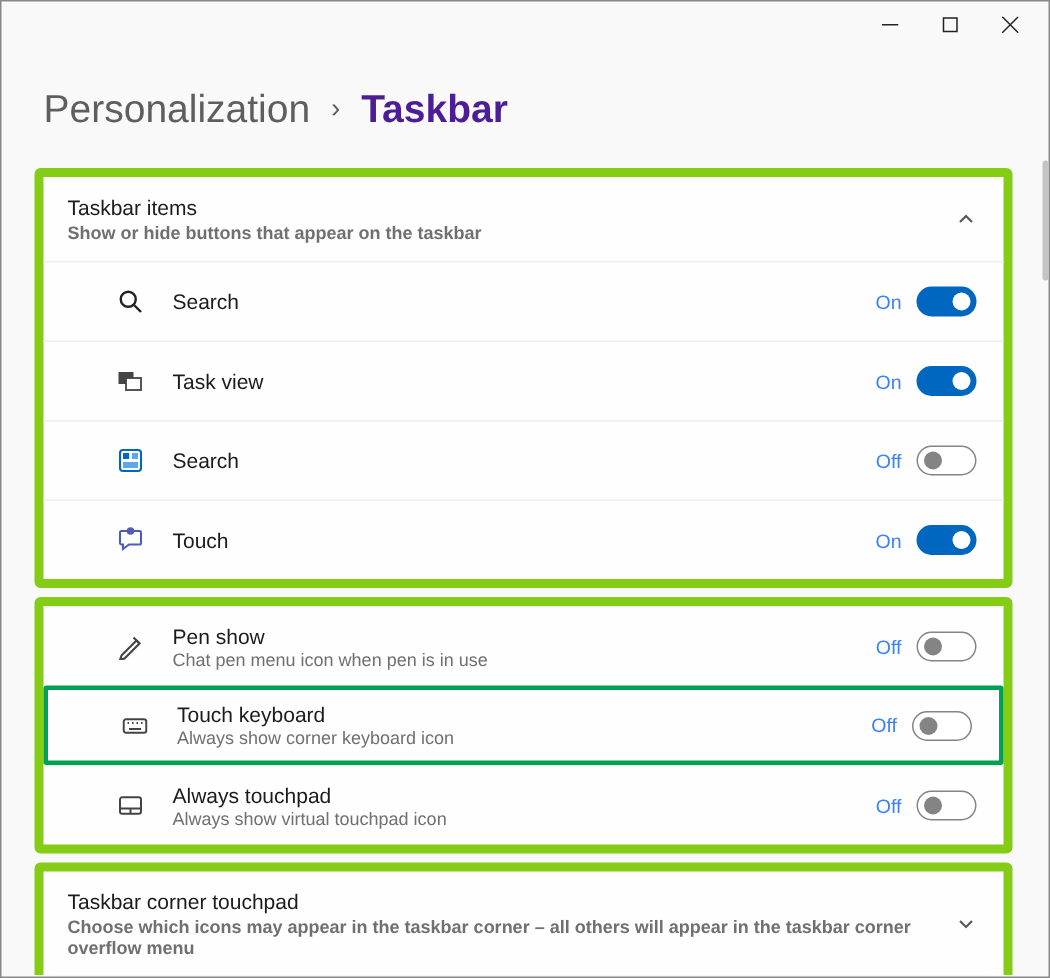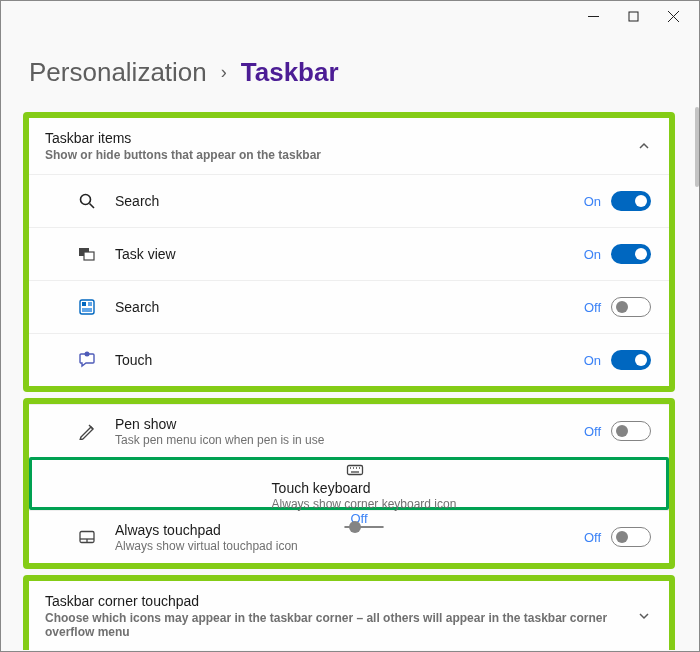--- a/index.html
+++ b/index.html
@@ -26,21 +26,21 @@
   .row .txt { flex: 1; min-width: 0; }
   .row .lbl { font-size: 14px; color: #1b1b1b; }
   .row .sub { font-size: 12px; color: #707070; margin-top: 1px; }
   .row .state { font-size: 13px; color: #3b82f6; margin-right: 10px; }
   .toggle { width: 40px; height: 20px; border-radius: 10px; position: relative; cursor: pointer; }
   .toggle.on { background: #0067c0; }
   .toggle.off { background: #fff; border: 1px solid #848484; }
   .toggle .knob { position: absolute; width: 12px; height: 12px; border-radius: 50%; top: 50%; transform: translateY(-50%); }
   .toggle.on .knob { background: #fff; right: 4px; }
   .toggle.off .knob { background: #848484; left: 4px; }
-  .highlight { border: 3px solid #00a152; border-radius: 2px; flex-direction: column; }
+  .highlight { border: 3px solid #00a152; border-radius: 2px; }
   .vscroll { position: absolute; top: 106px; right: 0; width: 4px; height: 80px; background: #c4c4c4; border-radius: 2px; }
 </style>
 </head>
 <body>
 
 <div class="window">
 
   <div class="titlebar">
     <div class="tb-btn">
       <svg viewBox="0 0 11 11">
@@ -152,21 +152,21 @@
 
       <div class="row">
         <div class="ico">
             <svg viewBox="0 0 18 18" fill="none" stroke="#444" stroke-width="1.4">
               <path d="M3 15 L13 5 l2 2 L5 17 l-3 1 z"></path>
               <path d="M11 3 l4 4"></path>
             </svg>
           </div>
         <div class="txt">
           <div class="lbl">Pen show</div>
-          <div class="sub">Task pen menu icon when pen is in use</div>
+          <div class="sub">Chat pen menu icon when pen is in use</div>
         </div>
         <div class="state">Off</div>
         <div class="toggle off">
             <div class="knob"></div>
           </div>
       </div>
 
       <div class="row highlight">
         <div class="ico">
             <svg viewBox="0 0 18 18" fill="none" stroke="#444" stroke-width="1.3">

